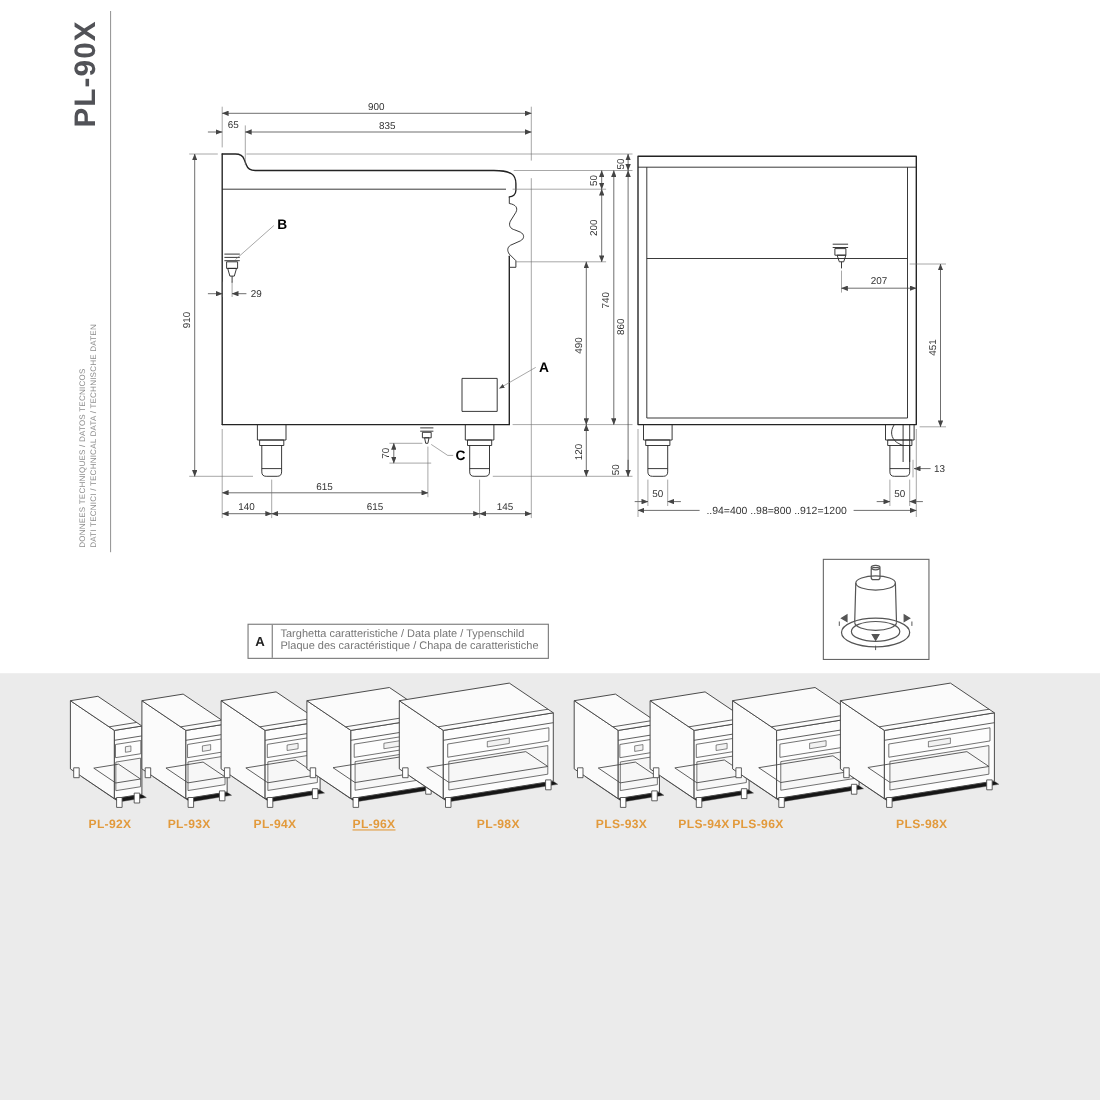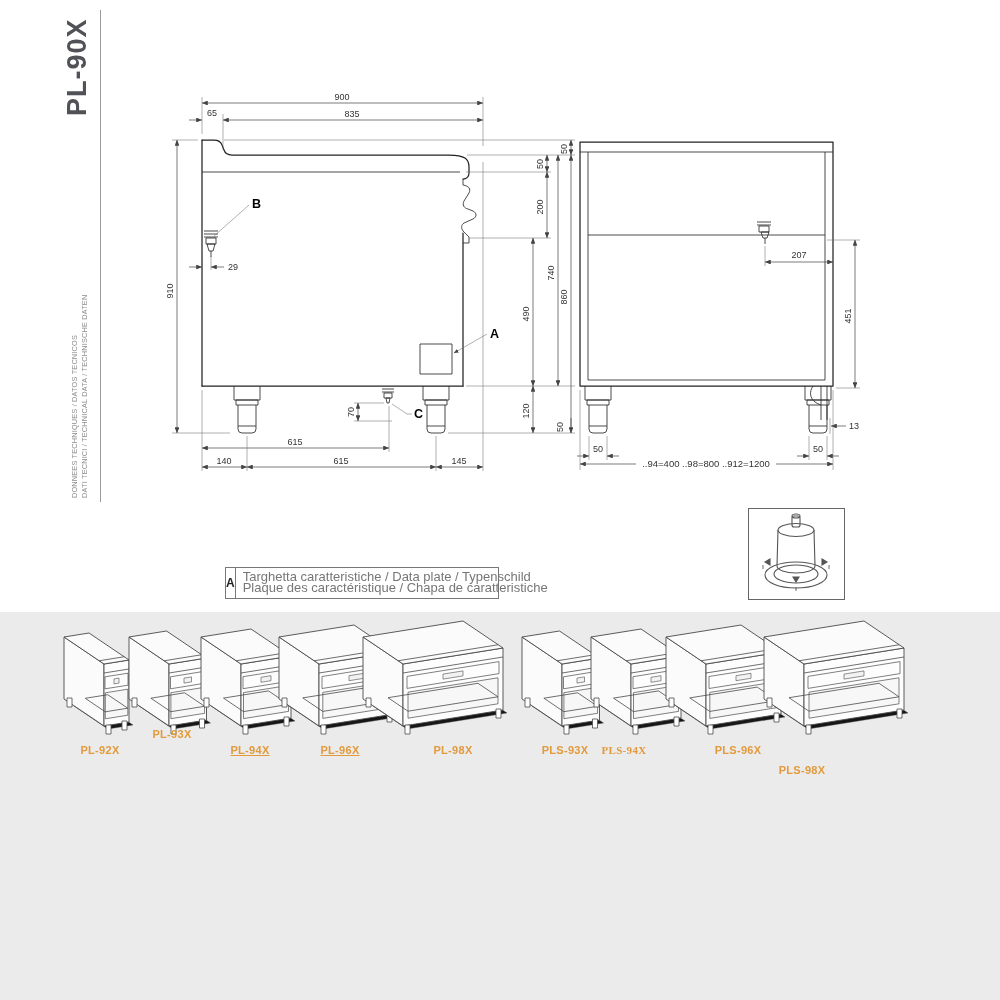--- a/index.html
+++ b/index.html
@@ -23,21 +23,21 @@
   .callout{font-size:12.5px;font-weight:bold;fill:#000;}
   .body{stroke:#232323;stroke-width:1.25;fill:none;stroke-linejoin:round;stroke-linecap:round;}
   .thin{stroke:#2c2c2c;stroke-width:.85;fill:none;stroke-linejoin:round;}
   .ext{stroke:#6e6e6e;stroke-width:.55;fill:none;}
   .dim{stroke:#444;stroke-width:.7;fill:none;}
   
   #legend{position:absolute;left:225px;top:567px;width:274px;height:32px;border:1px solid #777;
           display:flex;background:#fff;box-sizing:border-box;}
   #legend .key{width:21px;border-right:1px solid #777;display:flex;align-items:center;
                justify-content:center;font-size:12px;font-weight:bold;color:#222;}
-  #legend .txt{padding:3px 7px;font-size:13px;line-height:11px;color:#767676;white-space:nowrap;}
+  #legend .txt{padding:3px 7px;font-size:10px;line-height:11px;color:#767676;white-space:nowrap;}
   #foot-detail{position:absolute;left:748px;top:508px;width:97px;height:92px;border:1px solid #666;
                background:#fff;box-sizing:border-box;}
   
   #band{position:absolute;left:0;top:612px;width:1000px;height:388px;background:var(--band);}
   .thumb{position:absolute;}
   .thumb-label{position:absolute;top:744px;width:130px;text-align:center;
                font-size:11px;font-weight:bold;color:var(--accent);letter-spacing:.3px;}
 </style>
 </head>
 <body>
@@ -267,40 +267,40 @@
           <polygon points="61.0,56.1 68.5,54.9 68.5,59.9 61.0,61.1" fill="#f2f2f2" stroke="#4a4a4a" stroke-width="0.6" stroke-linejoin="round"></polygon>
           <polygon points="47.9,70.7 81.6,65.3 81.6,91.3 47.9,96.7" fill="#f7f7f7" stroke="#4a4a4a" stroke-width="0.7" stroke-linejoin="round"></polygon>
           <line x1="47.875" y1="89.7" x2="81.625" y2="84.3" stroke="#4a4a4a" stroke-width="0.8"></line>
           <line x1="47.875" y1="89.7" x2="27.875" y2="76.2" stroke="#4a4a4a" stroke-width="0.8"></line>
           <line x1="81.625" y1="84.3" x2="61.625" y2="70.8" stroke="#4a4a4a" stroke-width="0.8"></line>
           <line x1="27.875" y1="76.2" x2="61.625" y2="70.8" stroke="#4a4a4a" stroke-width="0.8"></line>
           <polygon points="48.0,103.0 53.0,103.0 53.0,112.0 48.0,112.0" fill="#ffffff" stroke="#4a4a4a" stroke-width="0.8" stroke-linejoin="round"></polygon>
           <polygon points="76.5,97.0 81.5,97.0 81.5,106.0 76.5,106.0" fill="#ffffff" stroke="#4a4a4a" stroke-width="0.8" stroke-linejoin="round"></polygon>
           <polygon points="9.0,76.0 14.0,76.0 14.0,85.0 9.0,85.0" fill="#ffffff" stroke="#4a4a4a" stroke-width="0.8" stroke-linejoin="round"></polygon>
         </svg></div>
-      <div class="thumb-label" style="left: 107px; top: 116px; position: absolute;">PL-93X</div>
+      <div class="thumb-label" style="left: 107px; top: 132px; position: absolute;">PL-93X</div>
       <div class="thumb" style="left: 195px; top: 8px;"><svg width="110" height="120">
           <polygon points="50.0,109.0 100.0,101.0 66.0,78.0 16.0,86.0" fill="#161616" stroke="#4a4a4a" stroke-width="0.4" stroke-linejoin="round"></polygon>
           <polygon points="46.0,106.0 46.0,44.0 6.0,17.0 6.0,79.0" fill="#fbfbfb" stroke="#4a4a4a" stroke-width="0.9" stroke-linejoin="round"></polygon>
           <polygon points="46.0,106.0 96.0,98.0 96.0,36.0 46.0,44.0" fill="#fdfdfd" stroke="#4a4a4a" stroke-width="0.9" stroke-linejoin="round"></polygon>
           <polygon points="46.0,44.0 96.0,36.0 56.0,9.0 6.0,17.0" fill="#fbfbfb" stroke="#4a4a4a" stroke-width="0.9" stroke-linejoin="round"></polygon>
           <line x1="46" y1="53" x2="96" y2="45" stroke="#4a4a4a" stroke-width="0.8"></line>
           <line x1="41.2" y1="40.76" x2="91.2" y2="32.76" stroke="#4a4a4a" stroke-width="0.8"></line>
           <polygon points="48.0,56.7 94.0,49.3 94.0,61.3 48.0,68.7" fill="#fdfdfd" stroke="#4a4a4a" stroke-width="0.7" stroke-linejoin="round"></polygon>
           <polygon points="66.0,57.3 76.0,55.7 76.0,60.7 66.0,62.3" fill="#f2f2f2" stroke="#4a4a4a" stroke-width="0.6" stroke-linejoin="round"></polygon>
           <polygon points="48.5,72.6 93.5,65.4 93.5,91.4 48.5,98.6" fill="#f7f7f7" stroke="#4a4a4a" stroke-width="0.7" stroke-linejoin="round"></polygon>
           <line x1="48.5" y1="91.6" x2="93.5" y2="84.4" stroke="#4a4a4a" stroke-width="0.8"></line>
           <line x1="48.5" y1="91.6" x2="28.5" y2="78.1" stroke="#4a4a4a" stroke-width="0.8"></line>
           <line x1="93.5" y1="84.4" x2="73.5" y2="70.9" stroke="#4a4a4a" stroke-width="0.8"></line>
           <line x1="28.5" y1="78.1" x2="73.5" y2="70.9" stroke="#4a4a4a" stroke-width="0.8"></line>
           <polygon points="48.0,105.0 53.0,105.0 53.0,114.0 48.0,114.0" fill="#ffffff" stroke="#4a4a4a" stroke-width="0.8" stroke-linejoin="round"></polygon>
           <polygon points="89.0,97.0 94.0,97.0 94.0,106.0 89.0,106.0" fill="#ffffff" stroke="#4a4a4a" stroke-width="0.8" stroke-linejoin="round"></polygon>
           <polygon points="9.0,78.0 14.0,78.0 14.0,87.0 9.0,87.0" fill="#ffffff" stroke="#4a4a4a" stroke-width="0.8" stroke-linejoin="round"></polygon>
         </svg></div>
-      <div class="thumb-label" style="left: 185px; top: 132px; position: absolute; text-decoration: underline;">PL-94X</div>
+      <div class="thumb-label" style="left: 185px; top: 132px; position: absolute;">PL-94X</div>
       <div class="thumb" style="left: 272.5px; top: 4px;"><svg width="135" height="124">
           <polygon points="50.0,113.0 125.0,101.0 91.0,78.0 16.0,90.0" fill="#161616" stroke="#4a4a4a" stroke-width="0.4" stroke-linejoin="round"></polygon>
           <polygon points="46.0,110.0 46.0,48.0 6.0,21.0 6.0,83.0" fill="#fbfbfb" stroke="#4a4a4a" stroke-width="0.9" stroke-linejoin="round"></polygon>
           <polygon points="46.0,110.0 121.0,98.0 121.0,36.0 46.0,48.0" fill="#fdfdfd" stroke="#4a4a4a" stroke-width="0.9" stroke-linejoin="round"></polygon>
           <polygon points="46.0,48.0 121.0,36.0 81.0,9.0 6.0,21.0" fill="#fbfbfb" stroke="#4a4a4a" stroke-width="0.9" stroke-linejoin="round"></polygon>
           <line x1="46" y1="57" x2="121" y2="45" stroke="#4a4a4a" stroke-width="0.8"></line>
           <line x1="41.2" y1="44.76" x2="116.2" y2="32.76" stroke="#4a4a4a" stroke-width="0.8"></line>
           <polygon points="49.0,60.5 118.0,49.5 118.0,61.5 49.0,72.5" fill="#fdfdfd" stroke="#4a4a4a" stroke-width="0.7" stroke-linejoin="round"></polygon>
           <polygon points="76.0,59.7 91.0,57.3 91.0,62.3 76.0,64.7" fill="#f2f2f2" stroke="#4a4a4a" stroke-width="0.6" stroke-linejoin="round"></polygon>
           <polygon points="49.8,76.4 117.3,65.6 117.3,91.6 49.8,102.4" fill="#f7f7f7" stroke="#4a4a4a" stroke-width="0.7" stroke-linejoin="round"></polygon>
@@ -362,54 +362,54 @@
           <polygon points="66.0,57.3 76.0,55.7 76.0,60.7 66.0,62.3" fill="#f2f2f2" stroke="#4a4a4a" stroke-width="0.6" stroke-linejoin="round"></polygon>
           <polygon points="48.5,72.6 93.5,65.4 93.5,91.4 48.5,98.6" fill="#f7f7f7" stroke="#4a4a4a" stroke-width="0.7" stroke-linejoin="round"></polygon>
           <line x1="48.5" y1="91.6" x2="93.5" y2="84.4" stroke="#4a4a4a" stroke-width="0.8"></line>
           <line x1="48.5" y1="91.6" x2="28.5" y2="78.1" stroke="#4a4a4a" stroke-width="0.8"></line>
           <line x1="93.5" y1="84.4" x2="73.5" y2="70.9" stroke="#4a4a4a" stroke-width="0.8"></line>
           <line x1="28.5" y1="78.1" x2="73.5" y2="70.9" stroke="#4a4a4a" stroke-width="0.8"></line>
           <polygon points="48.0,105.0 53.0,105.0 53.0,114.0 48.0,114.0" fill="#ffffff" stroke="#4a4a4a" stroke-width="0.8" stroke-linejoin="round"></polygon>
           <polygon points="89.0,97.0 94.0,97.0 94.0,106.0 89.0,106.0" fill="#ffffff" stroke="#4a4a4a" stroke-width="0.8" stroke-linejoin="round"></polygon>
           <polygon points="9.0,78.0 14.0,78.0 14.0,87.0 9.0,87.0" fill="#ffffff" stroke="#4a4a4a" stroke-width="0.8" stroke-linejoin="round"></polygon>
         </svg></div>
-      <div class="thumb-label" style="left: 559px; top: 132px; position: absolute; font-family: Liberation Serif, serif;">PLS-94X</div>
+      <div class="thumb-label" style="left: 575px; top: 132px; position: absolute;">PLS-94X</div>
       <div class="thumb" style="left: 659.5px; top: 4px;"><svg width="135" height="124">
           <polygon points="50.0,113.0 125.0,101.0 91.0,78.0 16.0,90.0" fill="#161616" stroke="#4a4a4a" stroke-width="0.4" stroke-linejoin="round"></polygon>
           <polygon points="46.0,110.0 46.0,48.0 6.0,21.0 6.0,83.0" fill="#fbfbfb" stroke="#4a4a4a" stroke-width="0.9" stroke-linejoin="round"></polygon>
           <polygon points="46.0,110.0 121.0,98.0 121.0,36.0 46.0,48.0" fill="#fdfdfd" stroke="#4a4a4a" stroke-width="0.9" stroke-linejoin="round"></polygon>
           <polygon points="46.0,48.0 121.0,36.0 81.0,9.0 6.0,21.0" fill="#fbfbfb" stroke="#4a4a4a" stroke-width="0.9" stroke-linejoin="round"></polygon>
           <line x1="46" y1="57" x2="121" y2="45" stroke="#4a4a4a" stroke-width="0.8"></line>
           <line x1="41.2" y1="44.76" x2="116.2" y2="32.76" stroke="#4a4a4a" stroke-width="0.8"></line>
           <polygon points="49.0,60.5 118.0,49.5 118.0,61.5 49.0,72.5" fill="#fdfdfd" stroke="#4a4a4a" stroke-width="0.7" stroke-linejoin="round"></polygon>
           <polygon points="76.0,59.7 91.0,57.3 91.0,62.3 76.0,64.7" fill="#f2f2f2" stroke="#4a4a4a" stroke-width="0.6" stroke-linejoin="round"></polygon>
           <polygon points="49.8,76.4 117.3,65.6 117.3,91.6 49.8,102.4" fill="#f7f7f7" stroke="#4a4a4a" stroke-width="0.7" stroke-linejoin="round"></polygon>
           <line x1="49.75" y1="95.4" x2="117.25" y2="84.6" stroke="#4a4a4a" stroke-width="0.8"></line>
           <line x1="49.75" y1="95.4" x2="29.75" y2="81.9" stroke="#4a4a4a" stroke-width="0.8"></line>
           <line x1="117.25" y1="84.6" x2="97.25" y2="71.1" stroke="#4a4a4a" stroke-width="0.8"></line>
           <line x1="29.75" y1="81.9" x2="97.25" y2="71.1" stroke="#4a4a4a" stroke-width="0.8"></line>
           <polygon points="48.0,109.0 53.0,109.0 53.0,118.0 48.0,118.0" fill="#ffffff" stroke="#4a4a4a" stroke-width="0.8" stroke-linejoin="round"></polygon>
           <polygon points="114.0,97.0 119.0,97.0 119.0,106.0 114.0,106.0" fill="#ffffff" stroke="#4a4a4a" stroke-width="0.8" stroke-linejoin="round"></polygon>
           <polygon points="9.0,82.0 14.0,82.0 14.0,91.0 9.0,91.0" fill="#ffffff" stroke="#4a4a4a" stroke-width="0.8" stroke-linejoin="round"></polygon>
         </svg></div>
-      <div class="thumb-label" style="left: 673px; top: 132px; position: absolute;">PLS-96X</div>
+      <div class="thumb-label" style="left: 624px; top: 132px; position: absolute;">PLS-96X</div>
       <div class="thumb" style="left: 758px; top: 0px;"><svg width="160" height="128">
           <polygon points="50.0,117.0 150.0,101.0 116.0,78.0 16.0,94.0" fill="#161616" stroke="#4a4a4a" stroke-width="0.4" stroke-linejoin="round"></polygon>
           <polygon points="46.0,114.0 46.0,52.0 6.0,25.0 6.0,87.0" fill="#fbfbfb" stroke="#4a4a4a" stroke-width="0.9" stroke-linejoin="round"></polygon>
           <polygon points="46.0,114.0 146.0,98.0 146.0,36.0 46.0,52.0" fill="#fdfdfd" stroke="#4a4a4a" stroke-width="0.9" stroke-linejoin="round"></polygon>
           <polygon points="46.0,52.0 146.0,36.0 106.0,9.0 6.0,25.0" fill="#fbfbfb" stroke="#4a4a4a" stroke-width="0.9" stroke-linejoin="round"></polygon>
           <line x1="46" y1="61" x2="146" y2="45" stroke="#4a4a4a" stroke-width="0.8"></line>
           <line x1="41.2" y1="48.76" x2="141.2" y2="32.76" stroke="#4a4a4a" stroke-width="0.8"></line>
           <polygon points="50.0,64.4 142.0,49.6 142.0,61.6 50.0,76.4" fill="#fdfdfd" stroke="#4a4a4a" stroke-width="0.7" stroke-linejoin="round"></polygon>
           <polygon points="86.0,62.1 106.0,58.9 106.0,63.9 86.0,67.1" fill="#f2f2f2" stroke="#4a4a4a" stroke-width="0.6" stroke-linejoin="round"></polygon>
           <polygon points="51.0,80.2 141.0,65.8 141.0,91.8 51.0,106.2" fill="#f7f7f7" stroke="#4a4a4a" stroke-width="0.7" stroke-linejoin="round"></polygon>
           <line x1="51" y1="99.2" x2="141" y2="84.8" stroke="#4a4a4a" stroke-width="0.8"></line>
           <line x1="51" y1="99.2" x2="31" y2="85.7" stroke="#4a4a4a" stroke-width="0.8"></line>
           <line x1="141" y1="84.8" x2="121" y2="71.3" stroke="#4a4a4a" stroke-width="0.8"></line>
           <line x1="31" y1="85.7" x2="121" y2="71.3" stroke="#4a4a4a" stroke-width="0.8"></line>
           <polygon points="48.0,113.0 53.0,113.0 53.0,122.0 48.0,122.0" fill="#ffffff" stroke="#4a4a4a" stroke-width="0.8" stroke-linejoin="round"></polygon>
           <polygon points="139.0,97.0 144.0,97.0 144.0,106.0 139.0,106.0" fill="#ffffff" stroke="#4a4a4a" stroke-width="0.8" stroke-linejoin="round"></polygon>
           <polygon points="9.0,86.0 14.0,86.0 14.0,95.0 9.0,95.0" fill="#ffffff" stroke="#4a4a4a" stroke-width="0.8" stroke-linejoin="round"></polygon>
         </svg></div>
-      <div class="thumb-label" style="left: 737px; top: 132px; position: absolute; margin-top: 20px;">PLS-98X</div>
+      <div class="thumb-label" style="left: 773px; top: 132px; position: absolute;">PLS-98X</div>
     </div>
 
 </div>
 
 </body></html>

